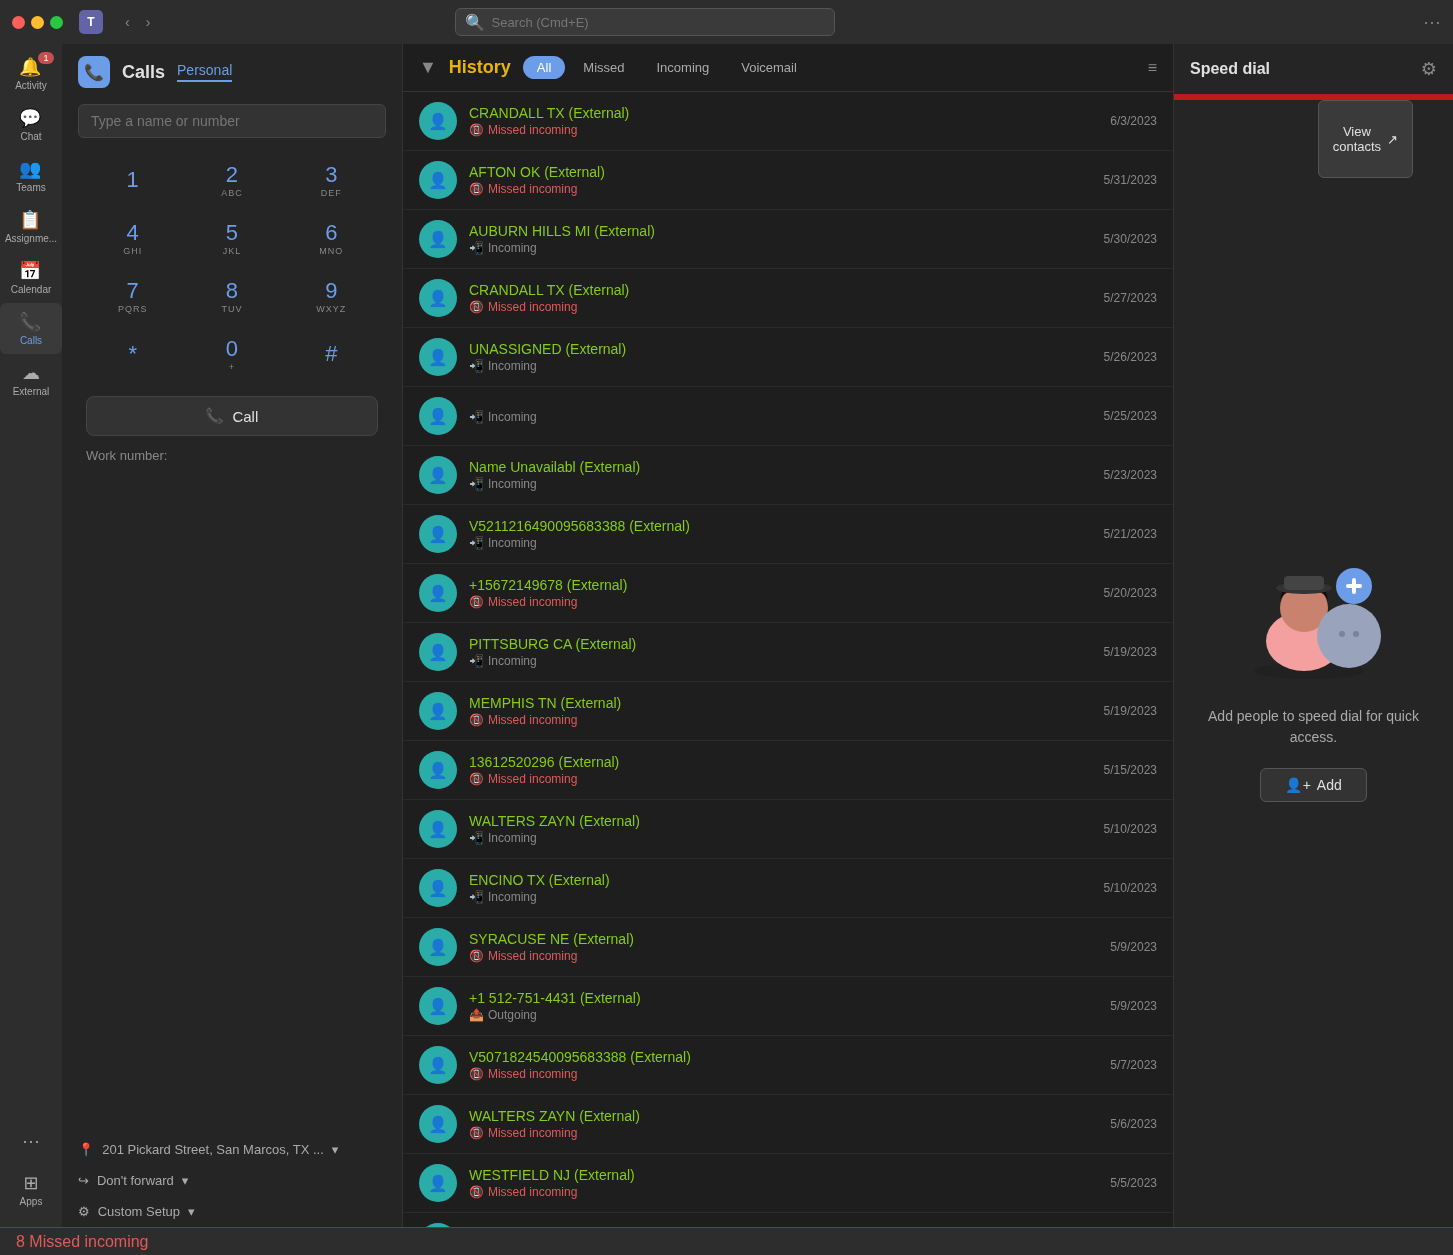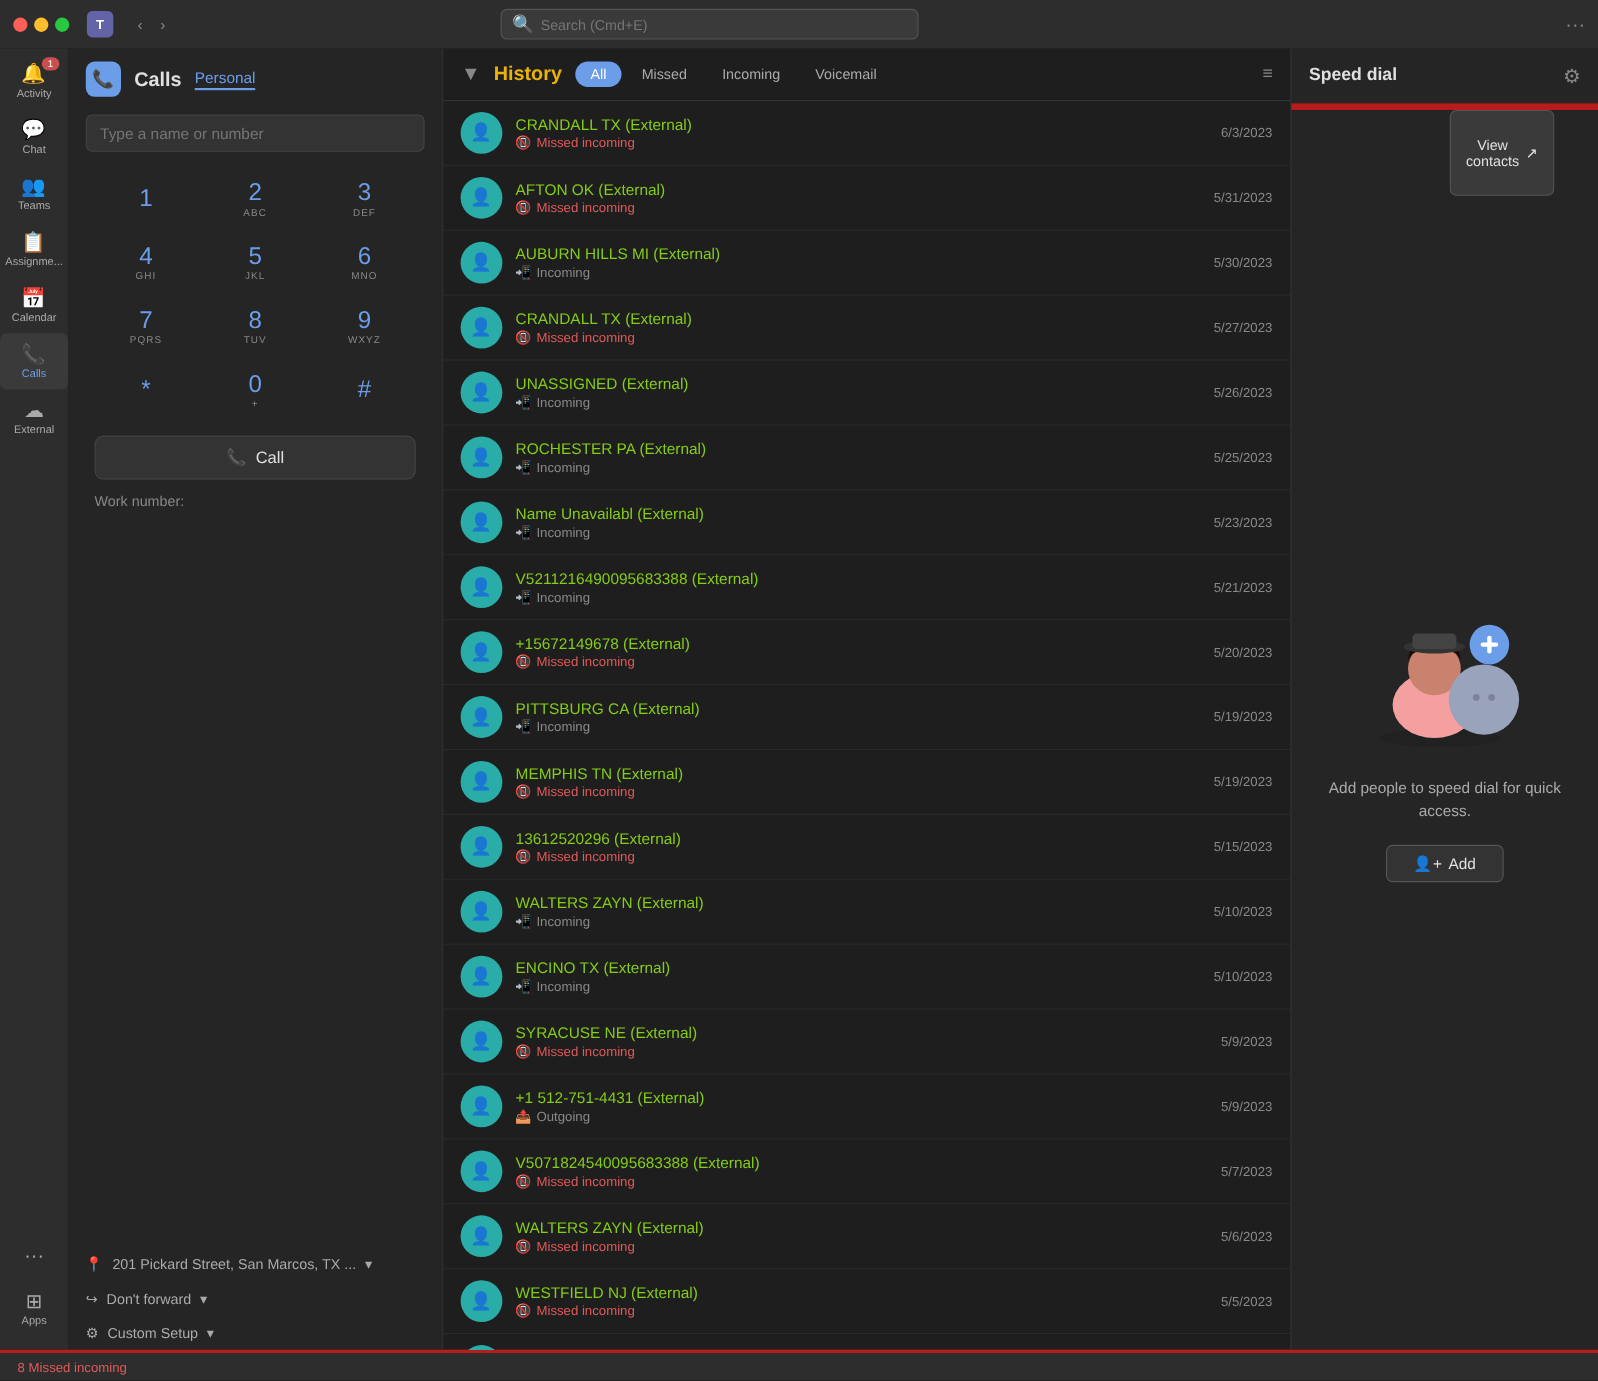--- a/index.html
+++ b/index.html
@@ -227,21 +227,21 @@
       text-align: center; font-size: 14px; color: #aaa; margin-bottom: 20px; line-height: 1.5;
     }
     .sd-add-btn {
       background: #333; border: 1px solid #555; color: #e0e0e0;
       padding: 8px 24px; border-radius: 6px; font-size: 14px; cursor: pointer;
       display: flex; align-items: center; gap: 6px;
     }
 
     .status-bar {
       height: 28px; background: #2d2d2d; display: flex; align-items: center;
-      padding: 0 16px; font-size: 12px; color: #888; border-top: 3px solid #b91c1c;
+      padding: 0 16px; font-size: 16px; color: #888; border-top: 1px solid #b91c1c;
       flex-shrink: 0;
     }
     .status-bar .missed-count { color: #e05a5a; }
   </style>
 </head>
 <body>
 
 <div class="title-bar">
   <div class="traffic-lights">
     <div class="traffic-light tl-red"></div>
@@ -461,21 +461,20 @@
       <div class="call-status incoming">
         <span>📲</span>
         <span>Incoming</span>
       </div>
     </div>
     <div class="call-date">5/26/2023</div>
   </div>
           <div class="call-item">
     <div class="avatar">👤</div>
     <div class="call-info">
-      <div class="call-name">ROCHESTER PA (External)</div>
       <div class="call-status incoming">
         <span>📲</span>
         <span>Incoming</span>
       </div>
     </div>
     <div class="call-date">5/25/2023</div>
   </div>
           <div class="call-item">
     <div class="avatar">👤</div>
     <div class="call-info">

